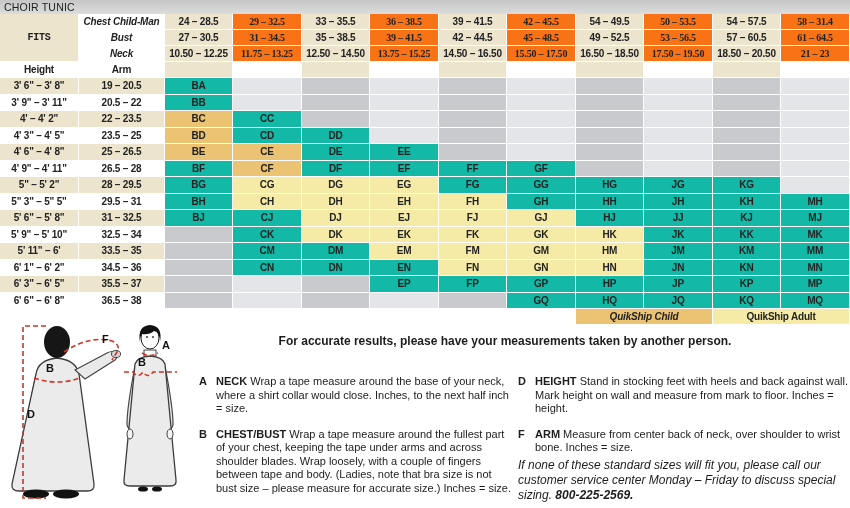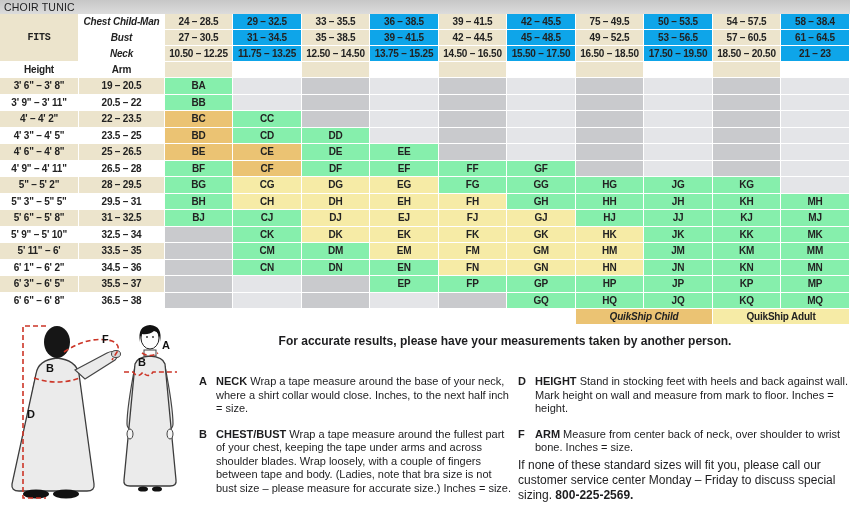--- a/index.html
+++ b/index.html
@@ -24,49 +24,49 @@
   .size-table td {
     height:16px; padding:0; text-align:center; vertical-align:middle;
     overflow:hidden; white-space:nowrap; box-sizing:border-box;
     border-right:1px solid #fff; border-bottom:1px solid #fff;
     letter-spacing:-0.2px;
   }
   .drow td { height:16.5px; }
   .fits   { background:var(--beige);font-family:Liberation Mono, monospace; }
   .mlabel { background:#fff; text-align:right; padding-right:4px; border-bottom:1px solid #dcdcdc;font-style:italic; }
   .h-odd  { background:var(--beige); }
-  .h-even { background:#0ea5e9; border-bottom-color:#dcdcdc; }
+  .h-even { background:#f97316; border-bottom-color:#dcdcdc;font-family:Liberation Serif, serif; }
   .colhead{ background:#fff; border-bottom-color:#d9d9d9; }
   .hleft  { text-align:left; padding-left:4px; }
   .s-odd  { background:var(--beige); }
   .s-even { background:#fff; border-bottom-color:#dcdcdc; }
   .htc    { text-align:left; padding-left:4px; }
   .r-beige{ background:var(--beige); border-bottom-color:#e2ddcf; }
   .r-white{ background:#fff; border-bottom-color:#dcdcdc; }
-  .c-code { background:#86efac; border-bottom-color:#dcdcdc; border-right-color:#ededed; }
+  .c-code { background:#14b8a6; border-bottom-color:#dcdcdc; border-right-color:#ededed; }
   .c-child{ background:var(--child); }
   .c-adult{ background:var(--adult); }
   .c-gd   { background:var(--gray_dark); }
   .c-gl   { background:var(--gray_light); }
   .nob    { background:#fff; border-color:#fff; }
   .leg-child { background:var(--child); height:17px;font-style:italic; }
   .leg-adult { background:var(--adult); height:17px; }
   
   .center-lines {
     position:absolute; left:160px; top:334px; width:690px; text-align:center;
     font-size:12px; font-weight:bold; line-height:15px;
   }
   .instr-col { position:absolute; font-size:11px; line-height:13.5px; }
   #col-left  { left:199px; top:375px; width:314px; }
   #col-right { left:518px; top:375px; width:332px; }
   .instr { position:relative; padding-left:17px; margin-bottom:12px; }
   .instr .ltr { position:absolute; left:0; top:0; font-weight:bold; }
   .special {
     position:absolute; left:518px; top:458px; width:332px;
-    font-size:12px; line-height:15px; 
+    font-size:12px; line-height:15px; font-style:italic;
   }
   .figure-box { position:absolute; left:0; top:322px; width:198px; height:186px; }
   .figure-box svg { display:block; }
   .figlabel { font-family:"Liberation Sans",sans-serif; font-weight:bold; font-size:11px; fill:#111; }
 </style>
 </head>
 <body>
 
 <div class="page">
 
@@ -92,24 +92,24 @@
       <tbody>
         <tr>
           <td class="fits" rowspan="3">FITS</td>
           <td class="mlabel">Chest Child-Man</td>
           <td class="h-odd">24 – 28.5</td>
           <td class="h-even">29 – 32.5</td>
           <td class="h-odd">33 – 35.5</td>
           <td class="h-even">36 – 38.5</td>
           <td class="h-odd">39 – 41.5</td>
           <td class="h-even">42 – 45.5</td>
-          <td class="h-odd">75 – 49.5</td>
+          <td class="h-odd">54 – 49.5</td>
           <td class="h-even">50 – 53.5</td>
           <td class="h-odd">54 – 57.5</td>
-          <td class="h-even">58 – 38.4</td>
+          <td class="h-even">58 – 31.4</td>
         </tr>
         <tr>
           <td class="mlabel">Bust</td>
           <td class="h-odd">27 – 30.5</td>
           <td class="h-even">31 – 34.5</td>
           <td class="h-odd">35 – 38.5</td>
           <td class="h-even">39 – 41.5</td>
           <td class="h-odd">42 – 44.5</td>
           <td class="h-even">45 – 48.5</td>
           <td class="h-odd">49 – 52.5</td>

